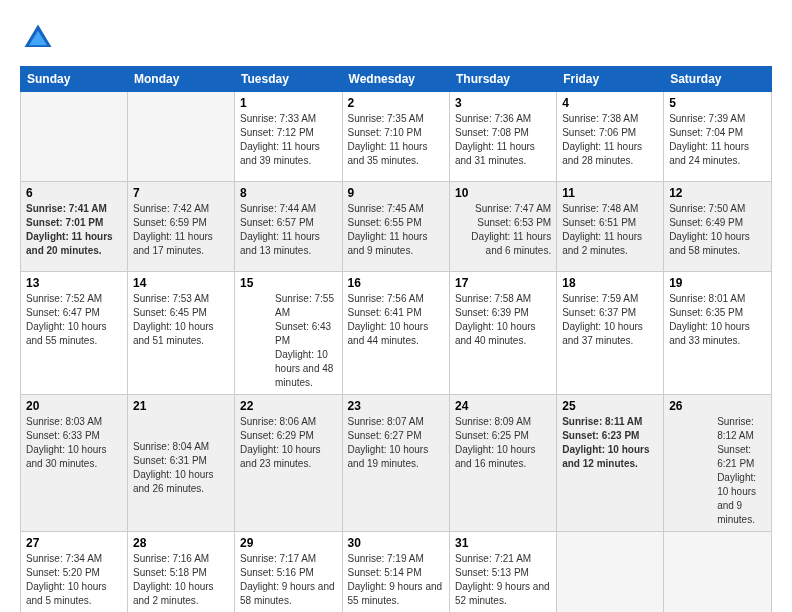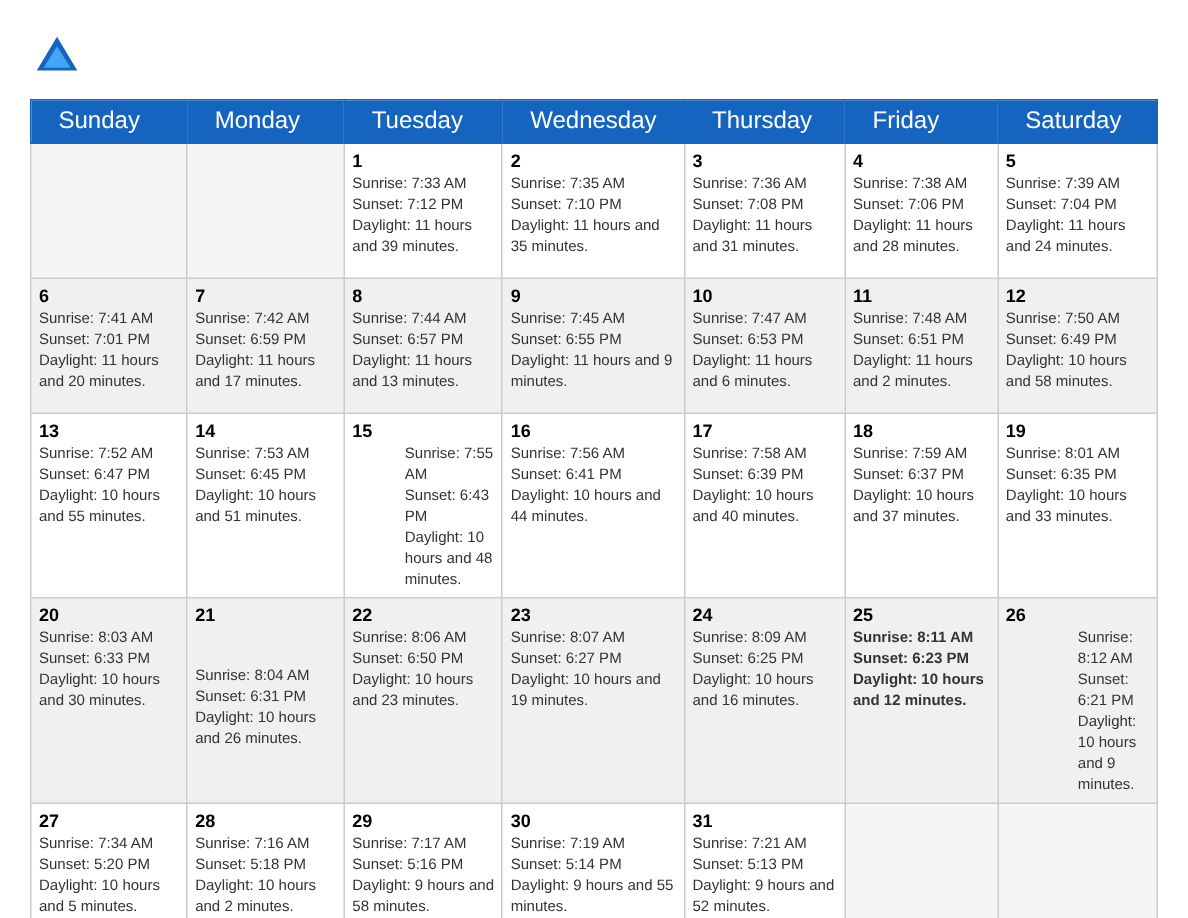--- a/index.html
+++ b/index.html
@@ -48,23 +48,23 @@
     }
     .calendar {
       width: 100%;
       border-collapse: collapse;
       font-size: 11px;
     }
     .calendar th {
       background-color: #1565c0;
       color: #fff;
       text-align: left;
-      padding: 5px 18px;
-      font-size: 16px;
-      font-weight: normal;
+      padding: 5px 6px;
+      font-size: 12px;
+      font-weight: bold;
       border: 1px solid #1565c0;
     }
     .calendar td {
       border: 1px solid #ccc;
       vertical-align: top;
       padding: 4px 5px;
       width: 108px;
       height: 90px;
       background: #fff;
     }
@@ -148,21 +148,21 @@
         <td>
           <div class="day-number">5</div>
           <div class="day-info" style="white-space: pre-line;">Sunrise: 7:39 AM
 Sunset: 7:04 PM
 Daylight: 11 hours and 24 minutes.</div>
         </td>
       </tr>
       <tr class="row-alt">
         <td>
           <div class="day-number">6</div>
-          <div class="day-info" style="white-space: pre-line;">Sunrise: 7:41 AM
+          <div class="day-info" style="white-space: pre-line; font-weight: bold;">Sunrise: 7:41 AM
 Sunset: 7:01 PM
 Daylight: 11 hours and 20 minutes.</div>
         </td>
         <td>
           <div class="day-number">7</div>
           <div class="day-info" style="white-space: pre-line;">Sunrise: 7:42 AM
 Sunset: 6:59 PM
 Daylight: 11 hours and 17 minutes.</div>
         </td>
         <td>
@@ -172,21 +172,21 @@
 Daylight: 11 hours and 13 minutes.</div>
         </td>
         <td>
           <div class="day-number">9</div>
           <div class="day-info" style="white-space: pre-line;">Sunrise: 7:45 AM
 Sunset: 6:55 PM
 Daylight: 11 hours and 9 minutes.</div>
         </td>
         <td>
           <div class="day-number">10</div>
-          <div class="day-info" style="white-space: pre-line;">Sunrise: 7:47 AM
+          <div class="day-info" style="white-space: pre-line; text-align: right;">Sunrise: 7:47 AM
 Sunset: 6:53 PM
 Daylight: 11 hours and 6 minutes.</div>
         </td>
         <td>
           <div class="day-number">11</div>
           <div class="day-info" style="white-space: pre-line;">Sunrise: 7:48 AM
 Sunset: 6:51 PM
 Daylight: 11 hours and 2 minutes.</div>
         </td>
         <td>
@@ -249,21 +249,21 @@
         </td>
         <td>
           <div class="day-number">21</div>
           <div class="day-info" style="white-space: pre-line; margin-top: 27px;">Sunrise: 8:04 AM
 Sunset: 6:31 PM
 Daylight: 10 hours and 26 minutes.</div>
         </td>
         <td>
           <div class="day-number">22</div>
           <div class="day-info" style="white-space: pre-line;">Sunrise: 8:06 AM
-Sunset: 6:50 PM
+Sunset: 6:29 PM
 Daylight: 10 hours and 23 minutes.</div>
         </td>
         <td>
           <div class="day-number">23</div>
           <div class="day-info" style="white-space: pre-line;">Sunrise: 8:07 AM
 Sunset: 6:27 PM
 Daylight: 10 hours and 19 minutes.</div>
         </td>
         <td>
           <div class="day-number">24</div>

